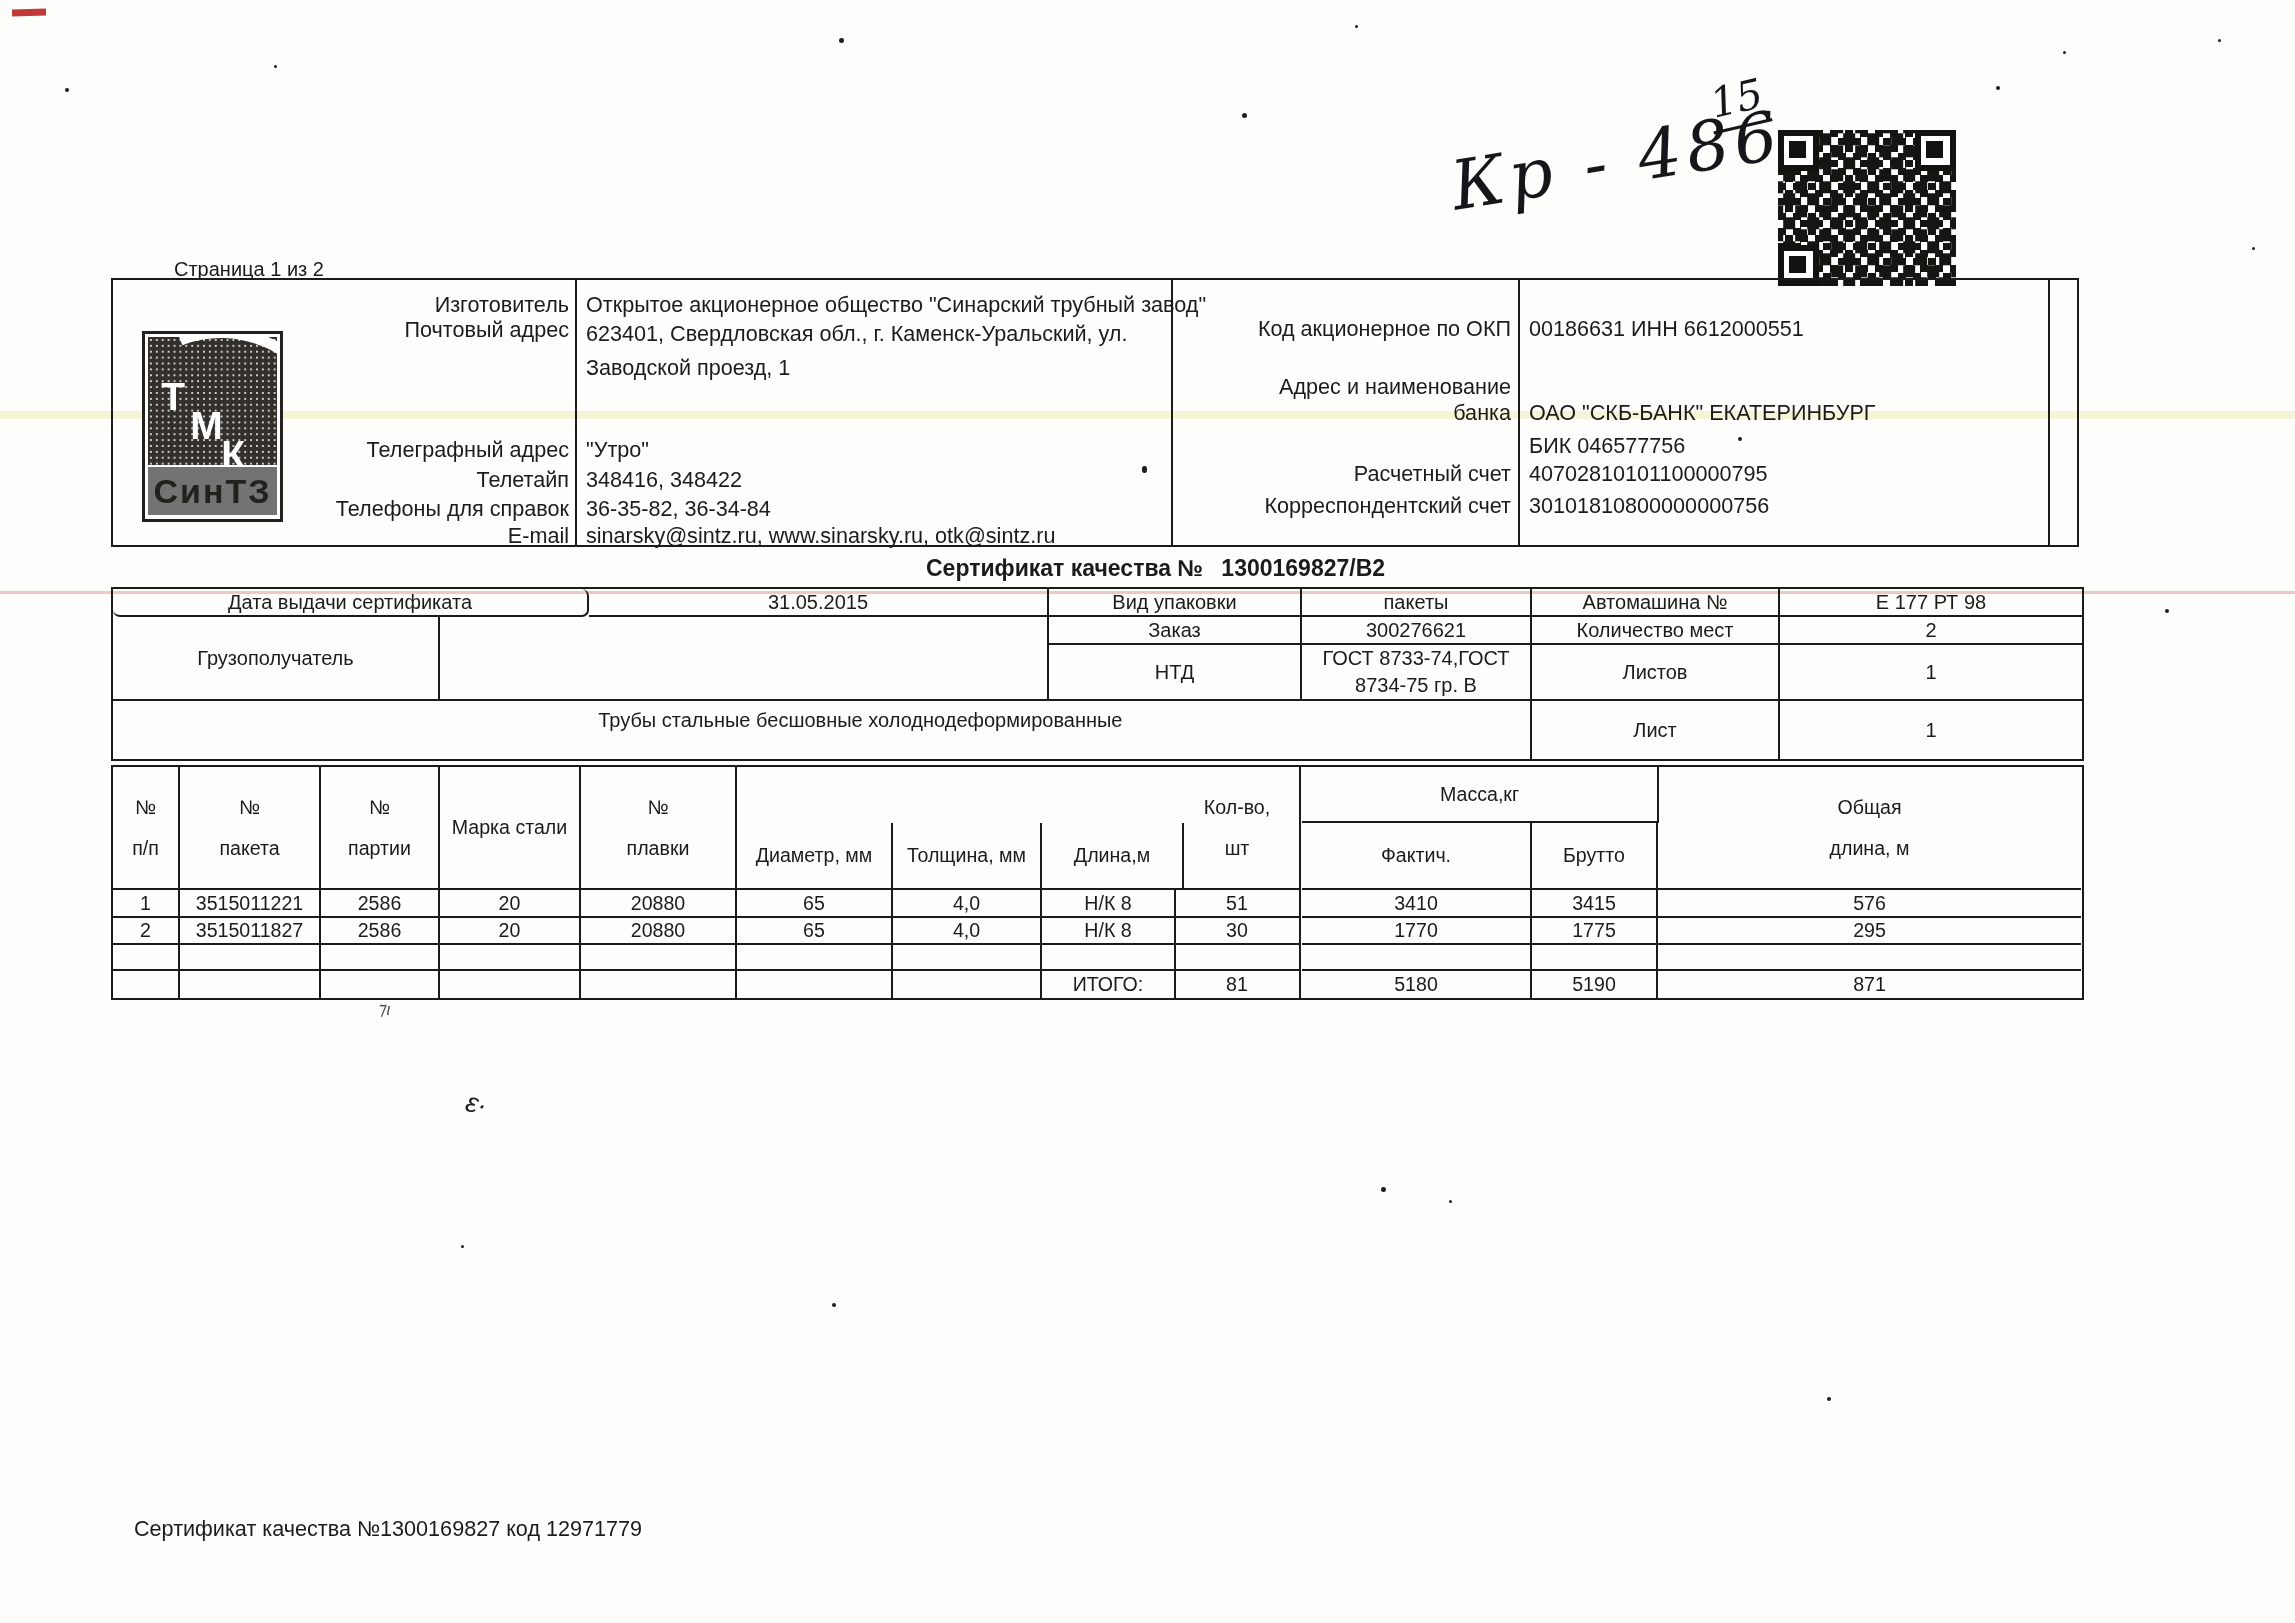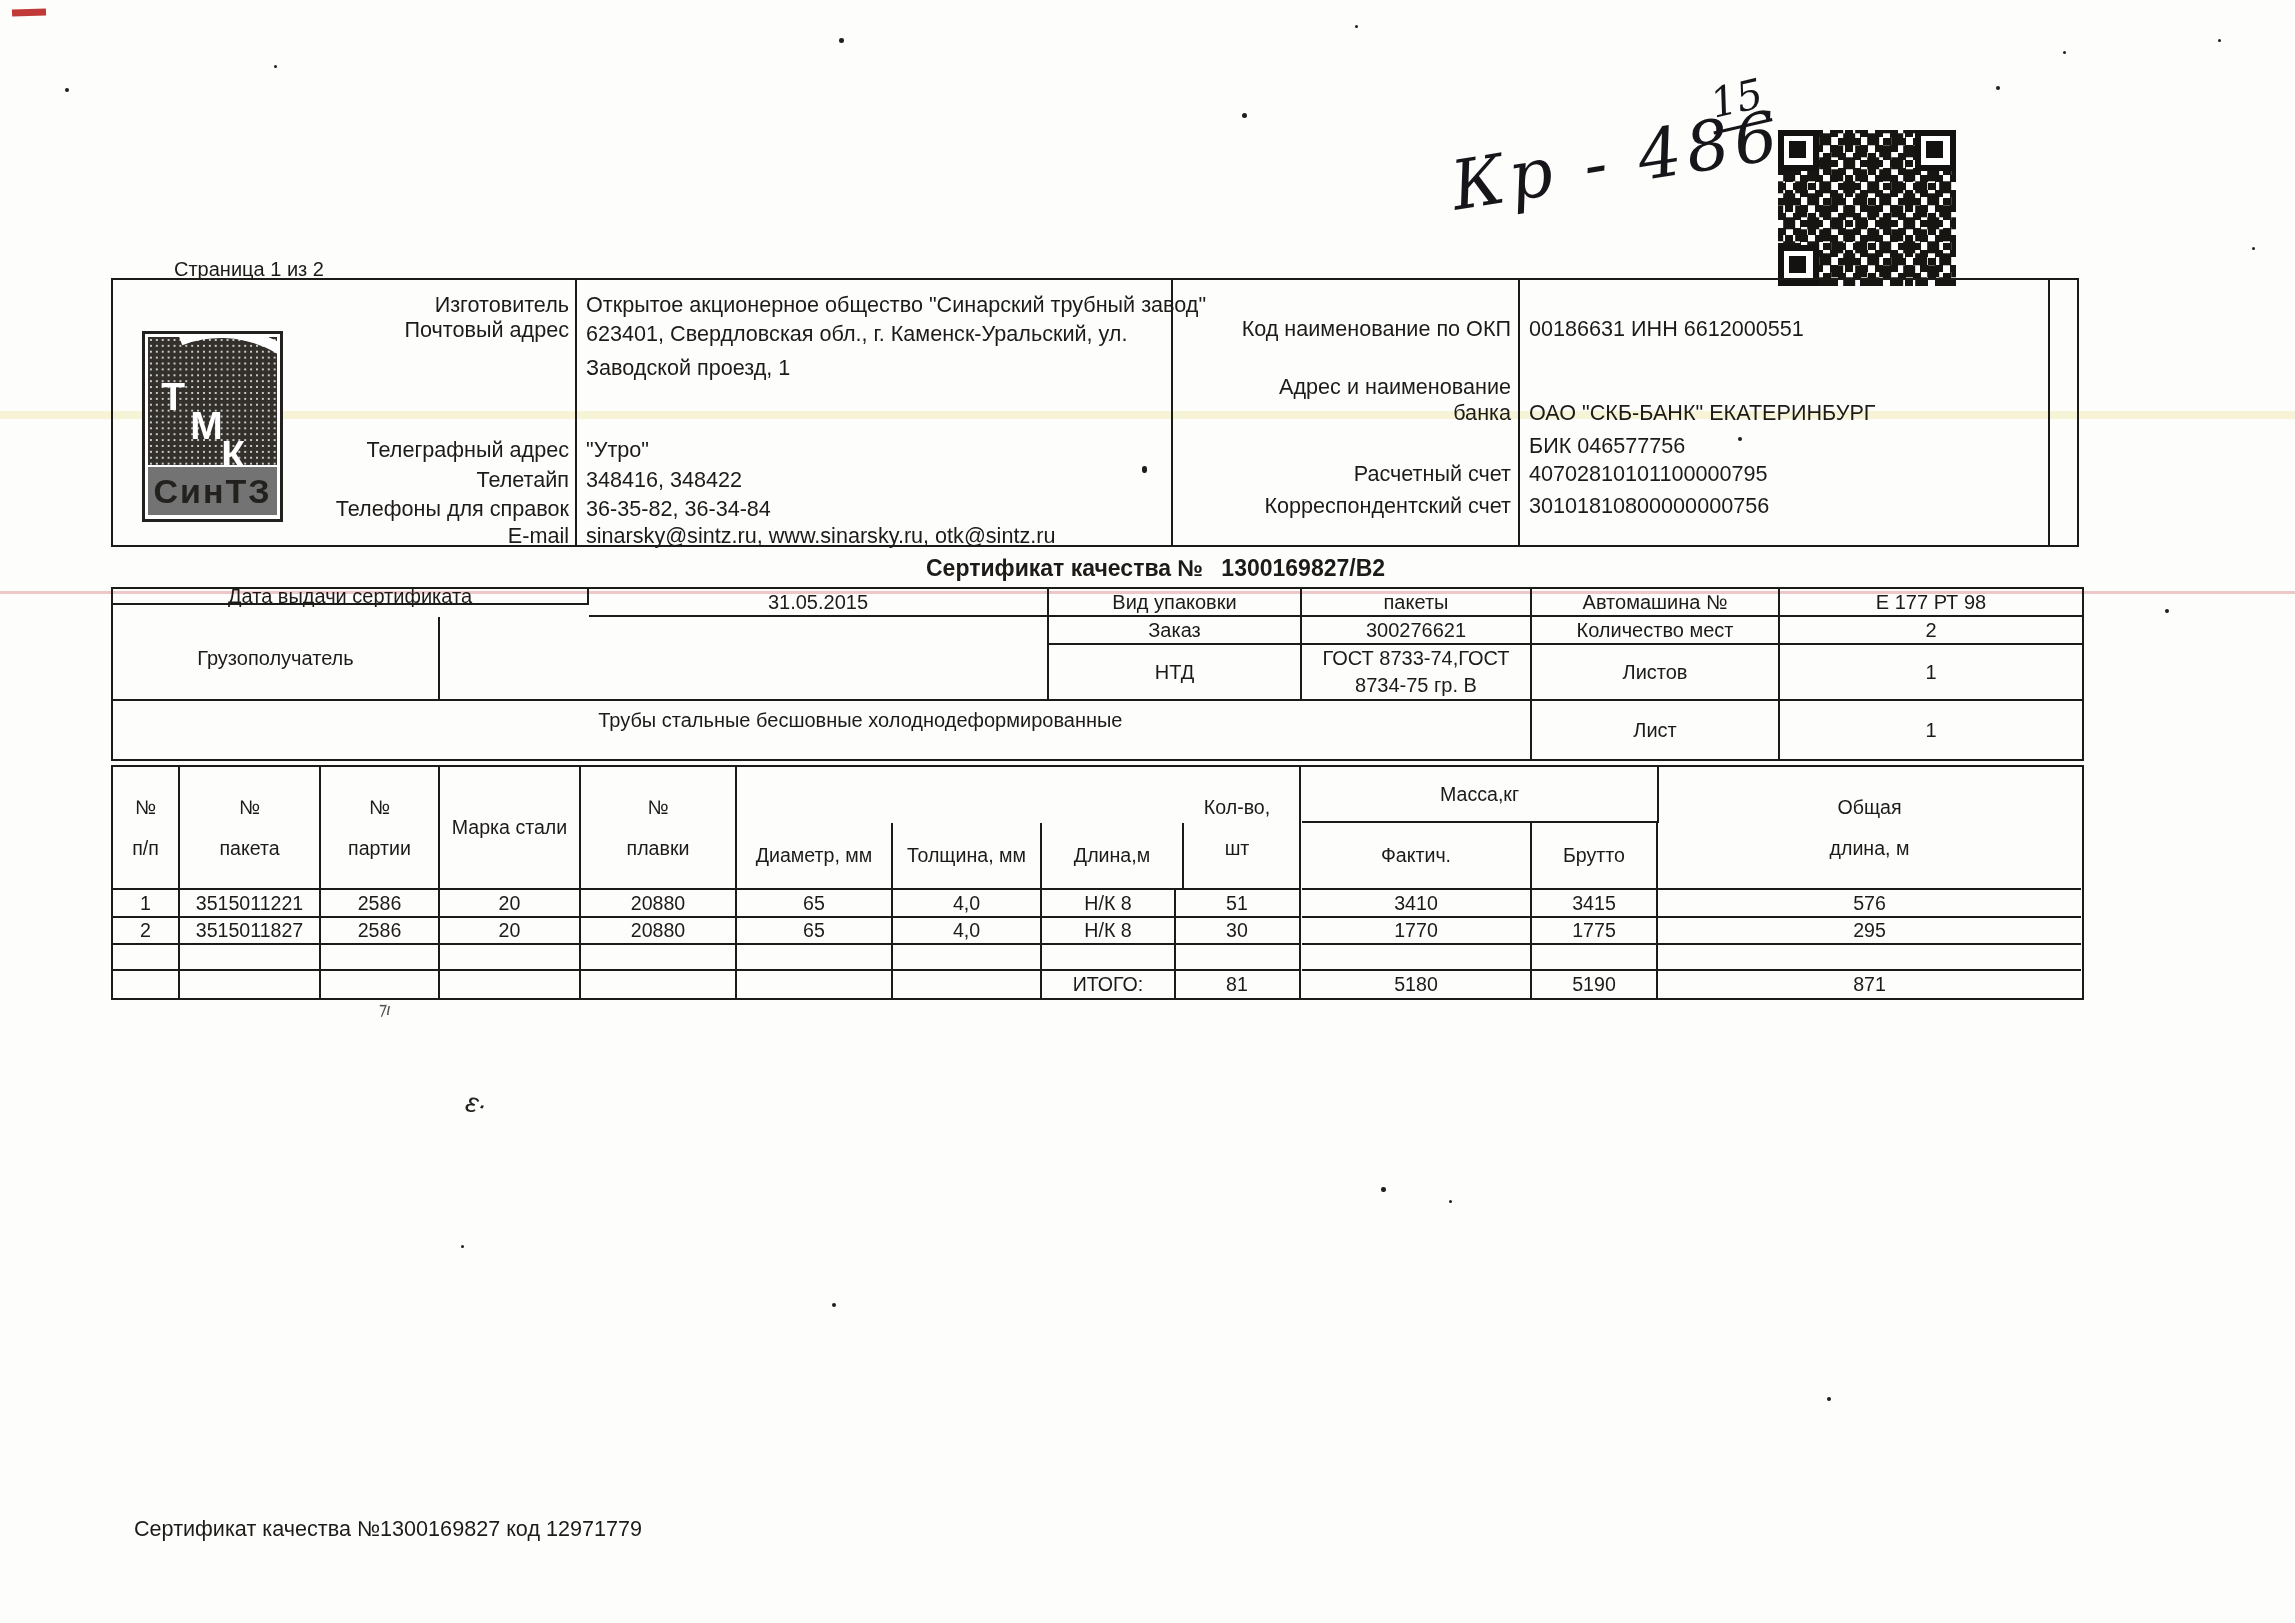--- a/index.html
+++ b/index.html
@@ -166,21 +166,21 @@
     <div class="hrow" style="top:216px;width:100%;">
       <span class="mlabel">Телефоны для справок</span>
       <span class="mvalue">36-35-82, 36-34-84</span>
     </div>
     <div class="hrow" style="top:243px;width:100%;">
       <span class="mlabel">E-mail</span>
       <span class="mvalue">sinarsky@sintz.ru, www.sinarsky.ru, otk@sintz.ru</span>
     </div>
 
     <div class="hrow" style="top:36px;width:100%;">
-      <span class="blabel">Код наименование по ОКП</span>
+      <span class="blabel">Код акционерное по ОКП</span>
       <span class="bvalue">00186631 ИНН 6612000551</span>
     </div>
     <div class="hrow" style="top:94px;width:100%;">
       <span class="blabel">Адрес и наименование</span>
     </div>
     <div class="hrow" style="top:120px;width:100%;">
       <span class="blabel">банка</span>
       <span class="bvalue">ОАО "СКБ-БАНК" ЕКАТЕРИНБУРГ</span>
     </div>
     <div class="hrow" style="top:153px;width:100%;">
@@ -194,21 +194,21 @@
       <span class="blabel">Корреспондентский счет</span>
       <span class="bvalue">30101810800000000756</span>
     </div>
   </div>
 
   <div class="cert">
     <span>Сертификат качества №</span><span class="num">1300169827/В2</span>
   </div>
 
   <div class="tbox" style="left:111px;top:587px;width:1969px;height:170px;">
-    <div class="c" style="left:0;top:0;width:476px;height:16px;">Дата выдачи сертификата</div>
+    <div class="c" style="left:0;top:0;width:476px;height:28px;border-radius:7px;">Дата выдачи сертификата</div>
     <div class="c" style="left:476px;top:0;width:460px;height:28px;">31.05.2015</div>
     <div class="c" style="left:936px;top:0;width:253px;height:28px;">Вид упаковки</div>
     <div class="c" style="left:1189px;top:0;width:230px;height:28px;">пакеты</div>
     <div class="c" style="left:1419px;top:0;width:248px;height:28px;">Автомашина №</div>
     <div class="c noR" style="left:1667px;top:0;width:302px;height:28px;">Е 177 РТ 98</div>
 
     <div class="c" style="left:0;top:28px;width:327px;height:84px;">Грузополучатель</div>
     <div class="c" style="left:327px;top:28px;width:609px;height:84px;"></div>
 
     <div class="c" style="left:936px;top:28px;width:253px;height:28px;">Заказ</div>

